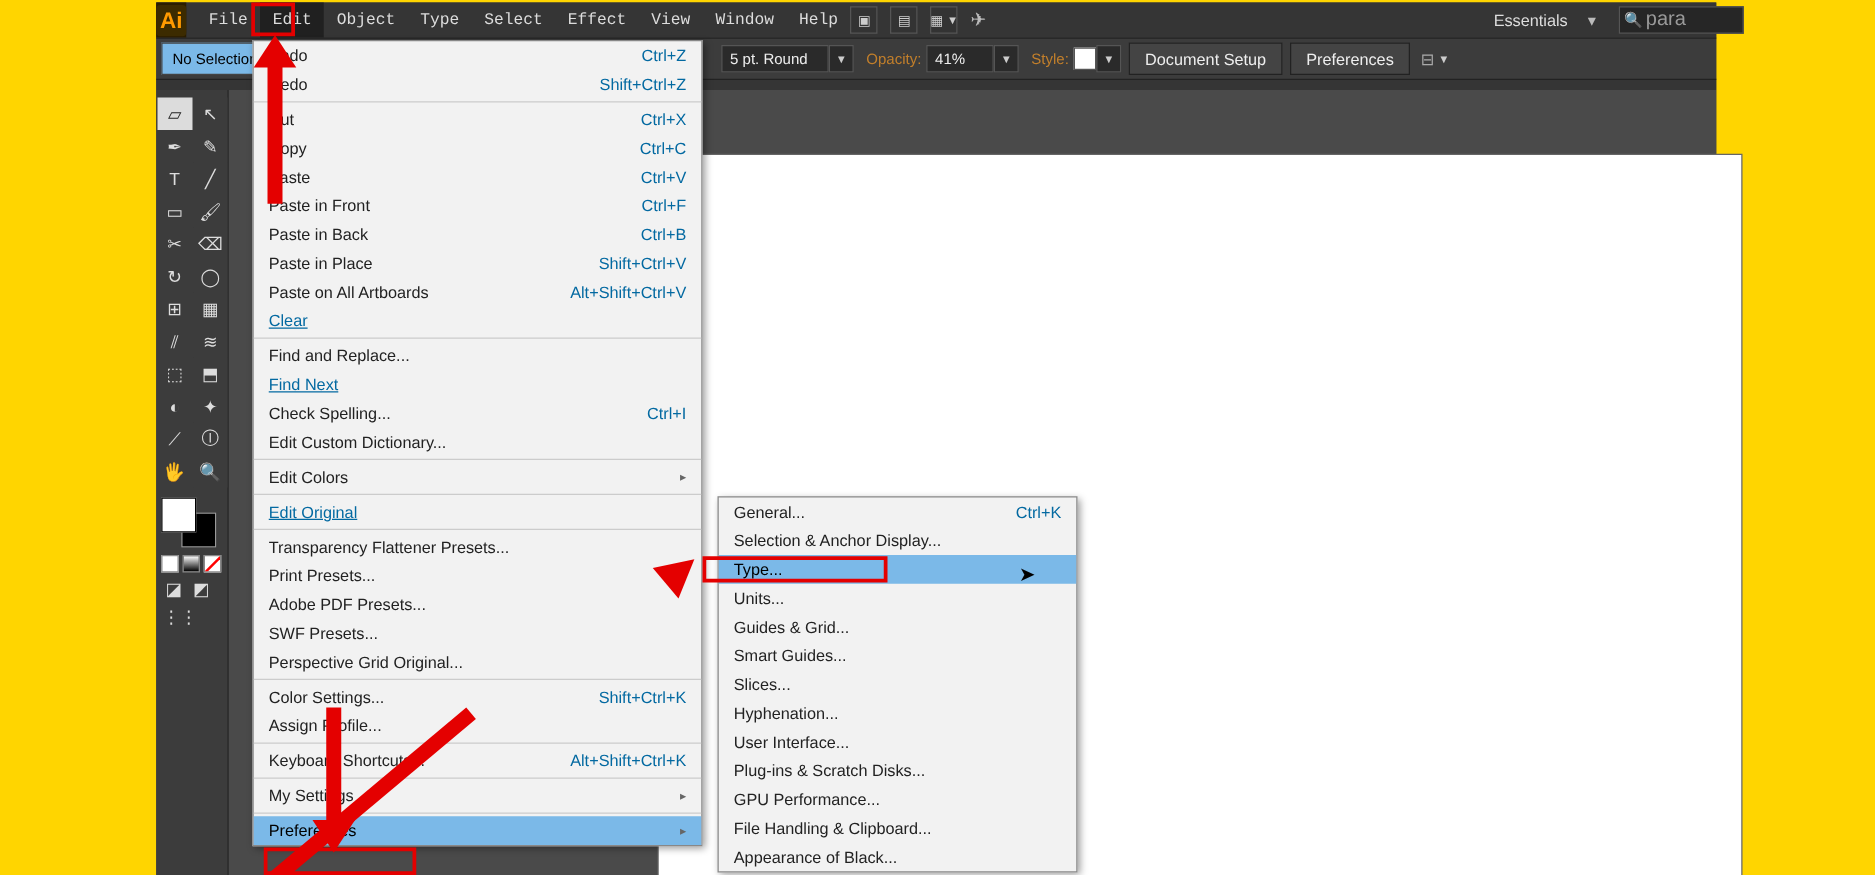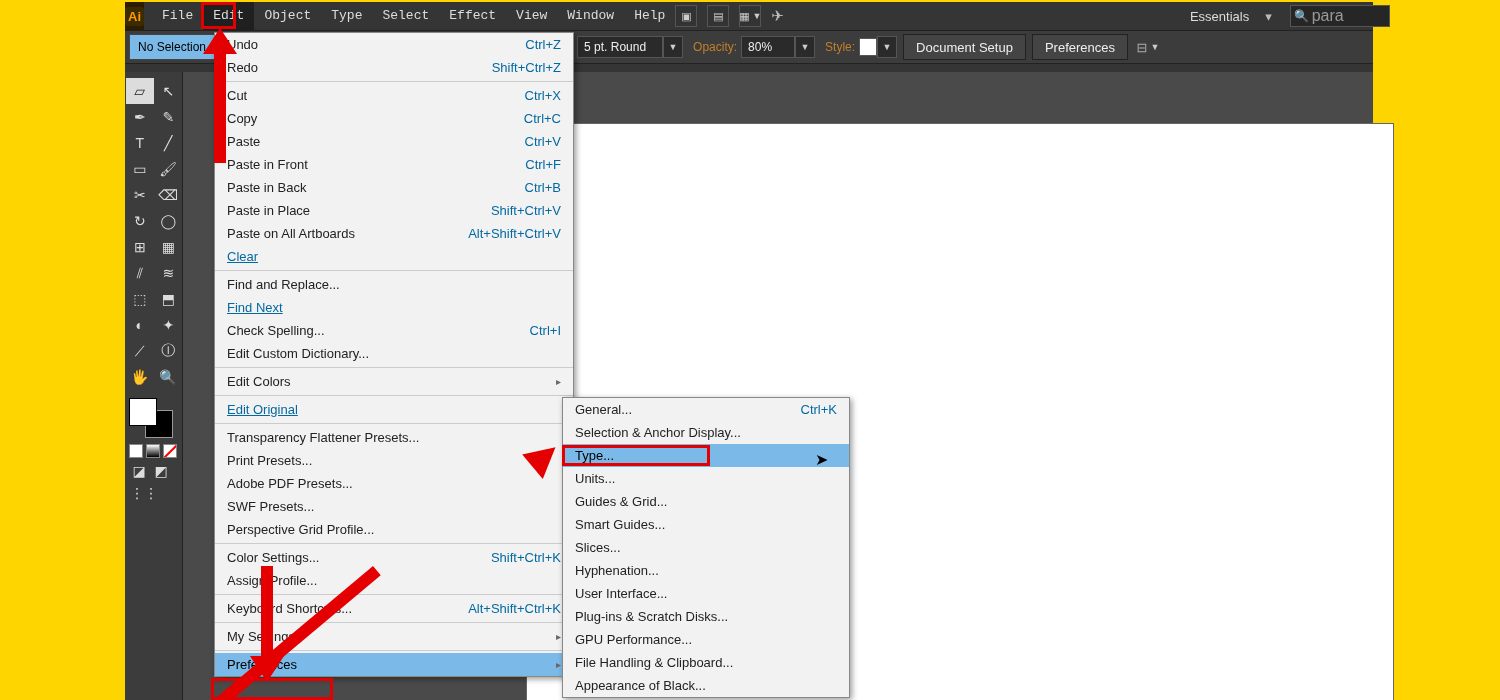--- a/index.html
+++ b/index.html
@@ -1,20 +1,20 @@
 <!DOCTYPE html>
 <html><head>
 <meta charset="utf-8">
 <style>
   *{box-sizing:border-box;margin:0;padding:0;font-family:Arial,Helvetica,sans-serif;}
   body{background:#ffd500;width:1500px;height:700px;overflow:hidden;}
   .app{position:absolute;left:125px;top:2px;width:1248px;height:698px;background:#3c3c3c;color:#ddd;}
   .menubar{height:28px;background:#353535;display:flex;align-items:center;font-size:13px;}
   .logo{width:28px;height:28px;background:#2a1d00;display:flex;align-items:center;justify-content:center;margin-right:8px;}
-  .logo span{background:#3c2b00;color:#ff9a00;font-weight:bold;padding:2px 3px;border-radius:3px;font-size:13px;}
+  .logo span{background:#3c2b00;color:#ff9a00;font-weight:bold;padding:2px 3px;border-radius:3px;font-size:18px;}
   .menuitem{padding:0 10px;height:28px;line-height:28px;color:#ddd;font-family:Liberation Mono, monospace;}
   .menuitem.open{background:#202020;}
   .menuspacer{flex:1;}
   .mb-right{display:flex;align-items:center;gap:10px;padding-right:6px;}
   .mb-icon{width:22px;height:22px;border:1px solid #555;background:#333;display:flex;align-items:center;justify-content:center;color:#ccc;font-size:11px;}
   .mb-rocket{font-size:15px;color:#bbb;}
   .workspace-label{color:#ddd;font-size:13px;padding:0 6px;}
   .workspace-drop{color:#bbb;padding-right:8px;}
   .search-box{background:#262626;border:1px solid #555;height:22px;width:100px;display:flex;align-items:center;padding:0 4px;}
   .search-box .mag{color:#bbb;font-size:12px;margin-right:2px;}
@@ -96,21 +96,21 @@
 
   <div class="controlbar">
     <div class="nosel">No Selection</div>
     <div style="width:356px"></div>
     <div class="cb-input" style="width:86px">
         <span>5 pt. Round</span>
       </div>
     <div class="cb-drop">▼</div>
     <span class="cb-label">Opacity:</span>
     <div class="cb-input" style="width:54px">
-        <span>80%</span>
+        <span>41%</span>
       </div>
     <div class="cb-drop">▼</div>
     <span class="cb-label">Style:</span>
     <div class="swatch"></div>
     <div class="cb-drop">▼</div>
     <div class="cb-button">Document Setup</div>
     <div class="cb-button">Preferences</div>
     <div class="cb-iconbtn">⊟<span class="cb-caret">▼</span></div>
     <div class="cb-spacer"></div>
   </div>
@@ -183,21 +183,21 @@
         <div class="tool" style="width:18px;height:18px">◩</div>
       </div>
       <div class="tool-row" style="margin-top:4px;margin-left:4px">
         <div class="tool" style="width:50px;height:18px;justify-content:flex-start">⋮⋮</div>
       </div>
     </div>
 
     <div class="canvas-area">
       <div class="canvas"></div>
 
-      <div class="dropdown" id="edit-dd" style="left:19px;top:-40px;margin-left:12px;">
+      <div class="dropdown" id="edit-dd" style="left:19px;top:-40px;">
           <div class="dd-row">
             <span class="dd-label">Undo</span>
             <span class="dd-short">Ctrl+Z</span>
           </div>
           <div class="dd-row">
             <span class="dd-label">Redo</span>
             <span class="dd-short">Shift+Ctrl+Z</span>
           </div>
           <div class="dd-sep"></div>
           <div class="dd-row">
@@ -260,21 +260,21 @@
           <div class="dd-row">
             <span class="dd-label">Print Presets...</span>
           </div>
           <div class="dd-row">
             <span class="dd-label">Adobe PDF Presets...</span>
           </div>
           <div class="dd-row">
             <span class="dd-label">SWF Presets...</span>
           </div>
           <div class="dd-row">
-            <span class="dd-label">Perspective Grid Profile...</span>
+            <span class="dd-label">Perspective Grid Original...</span>
           </div>
           <div class="dd-sep"></div>
           <div class="dd-row">
             <span class="dd-label">Color Settings...</span>
             <span class="dd-short">Shift+Ctrl+K</span>
           </div>
           <div class="dd-row">
             <span class="dd-label">Assign Profile...</span>
           </div>
           <div class="dd-sep"></div>
@@ -285,21 +285,21 @@
           <div class="dd-sep"></div>
           <div class="dd-row haschild">
             <span class="dd-label">My Settings</span>
           </div>
           <div class="dd-sep"></div>
           <div class="dd-row haschild highlighted">
             <span class="dd-label">Preferences</span>
           </div>
         </div>
 
-      <div class="submenu" id="pref-sub" style="left:379px;top:325px;">
+      <div class="submenu" id="pref-sub" style="left:391px;top:325px;">
           <div class="dd-row">
             <span class="dd-label">General...</span>
             <span class="dd-short">Ctrl+K</span>
           </div>
           <div class="dd-row">
             <span class="dd-label">Selection &amp; Anchor Display...</span>
           </div>
           <div class="dd-row highlighted">
             <span class="dd-label">Type...</span>
           </div>

